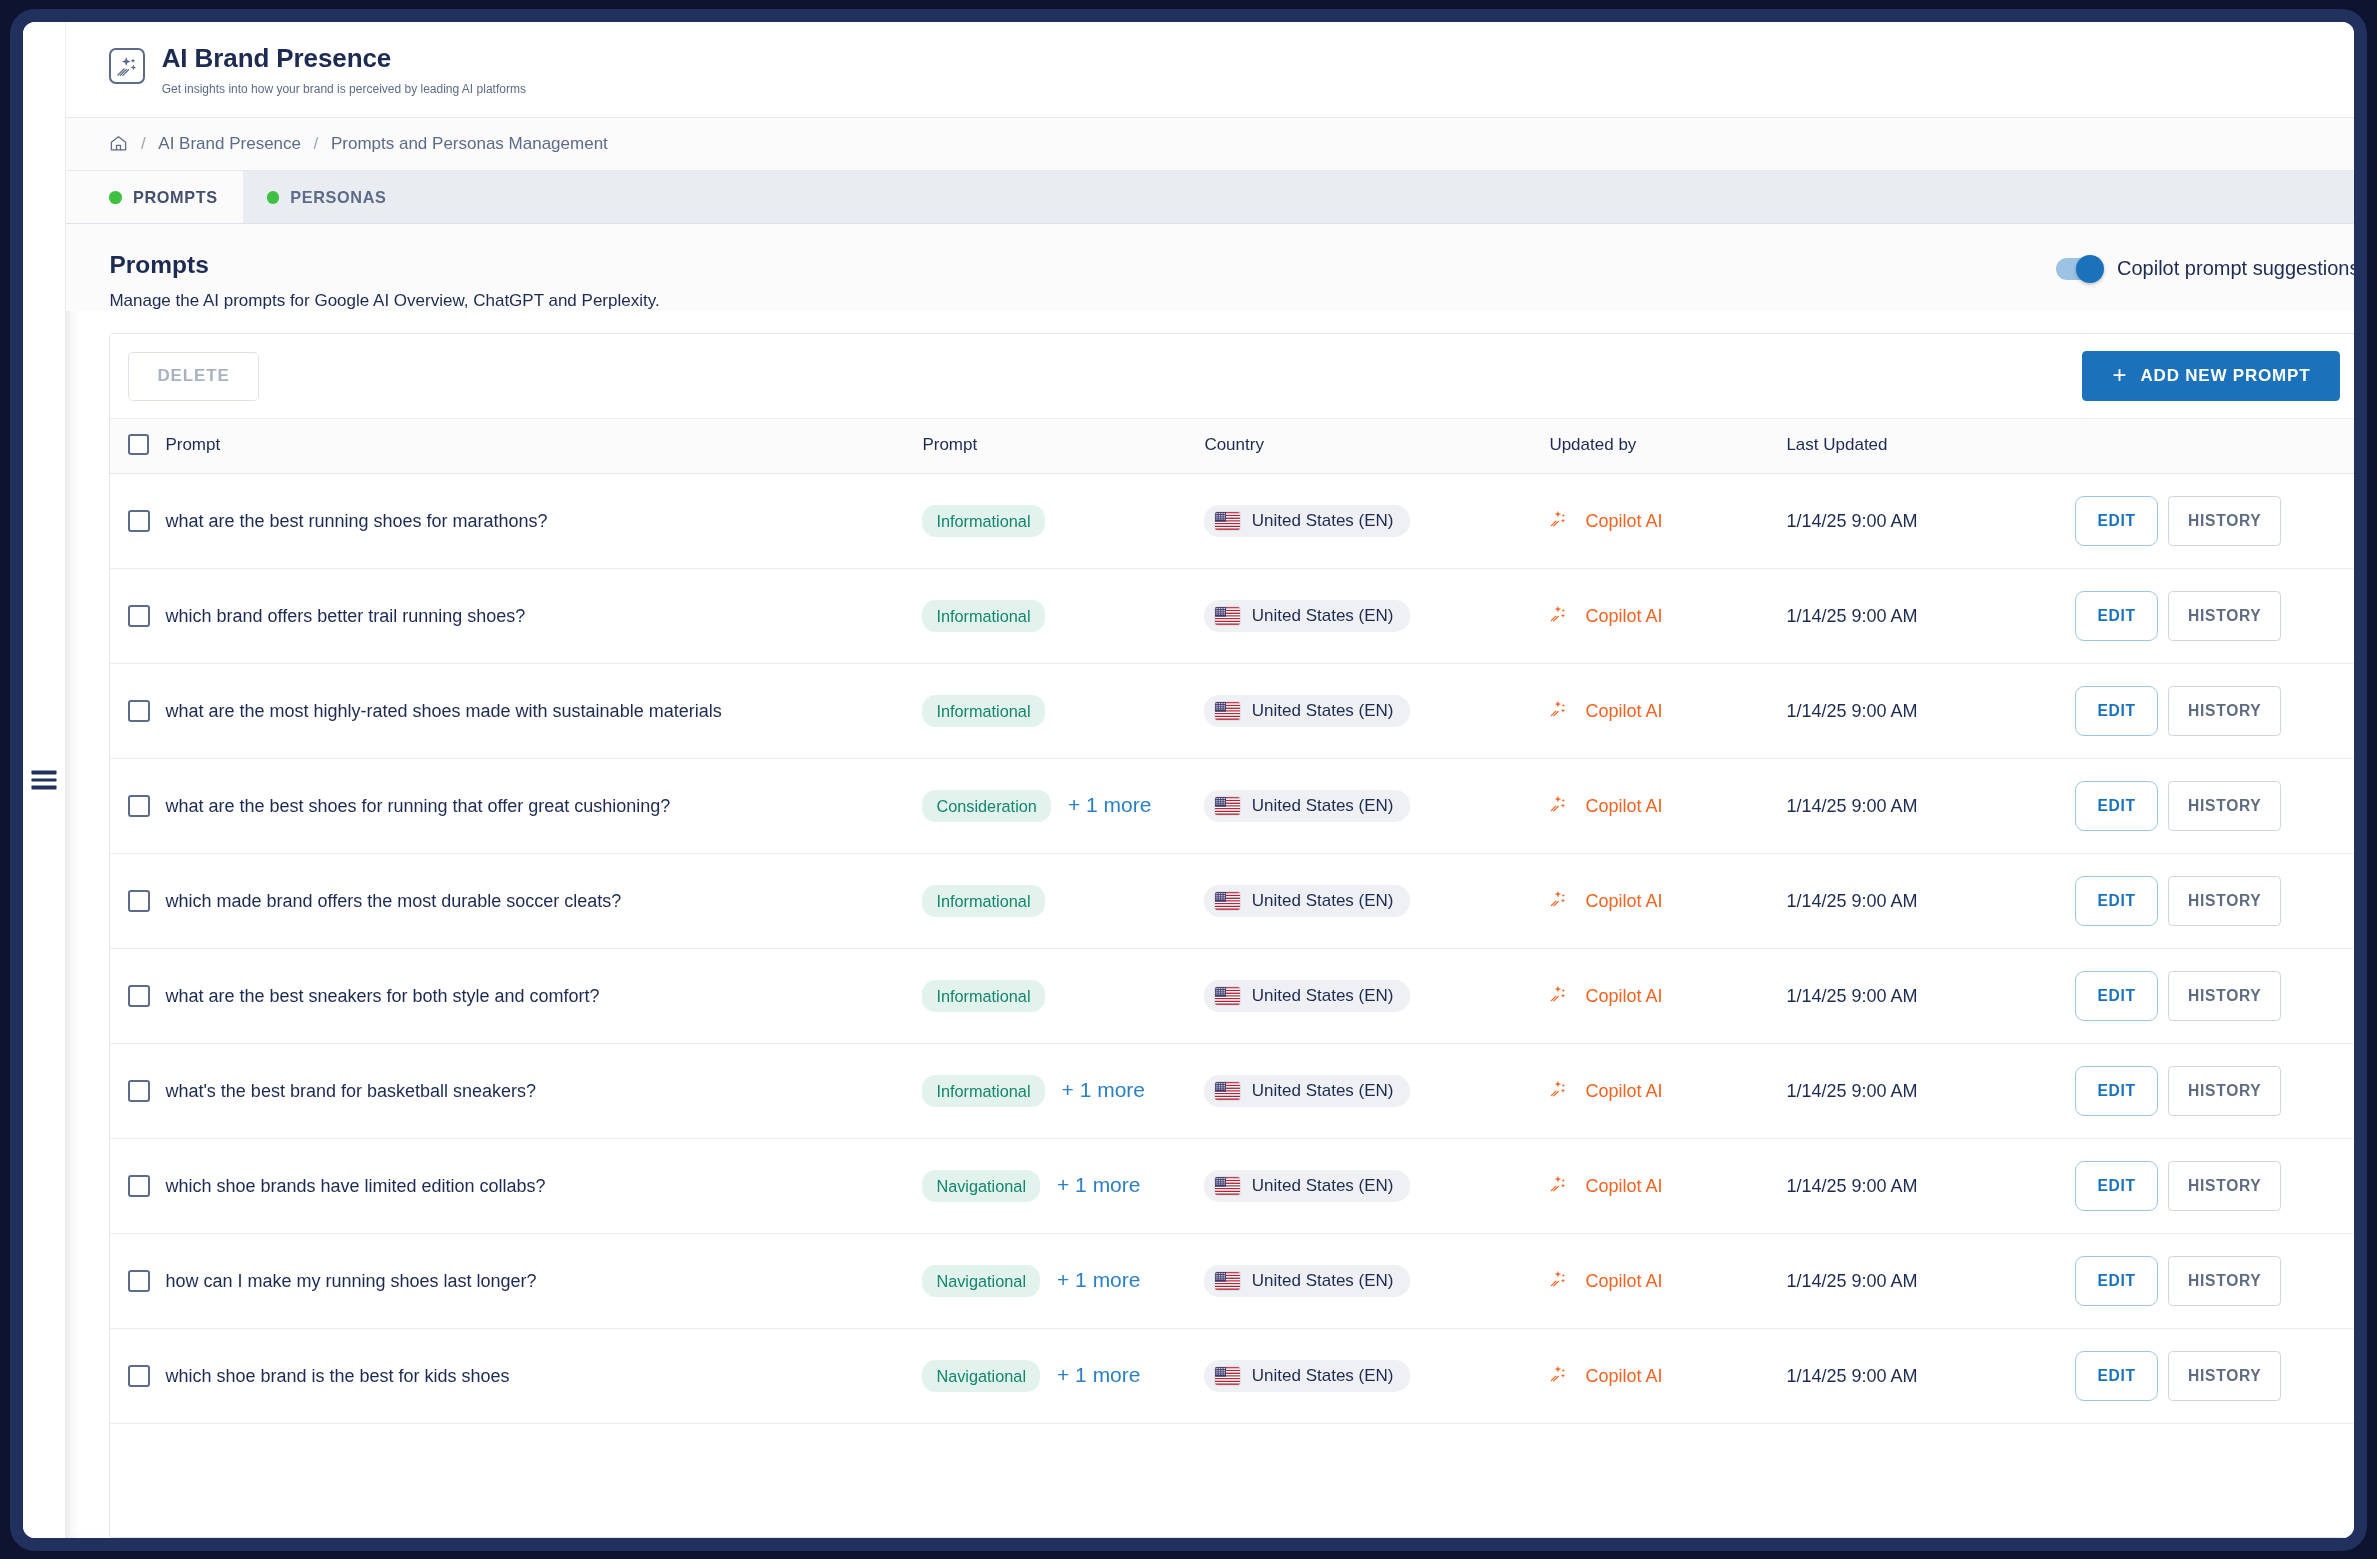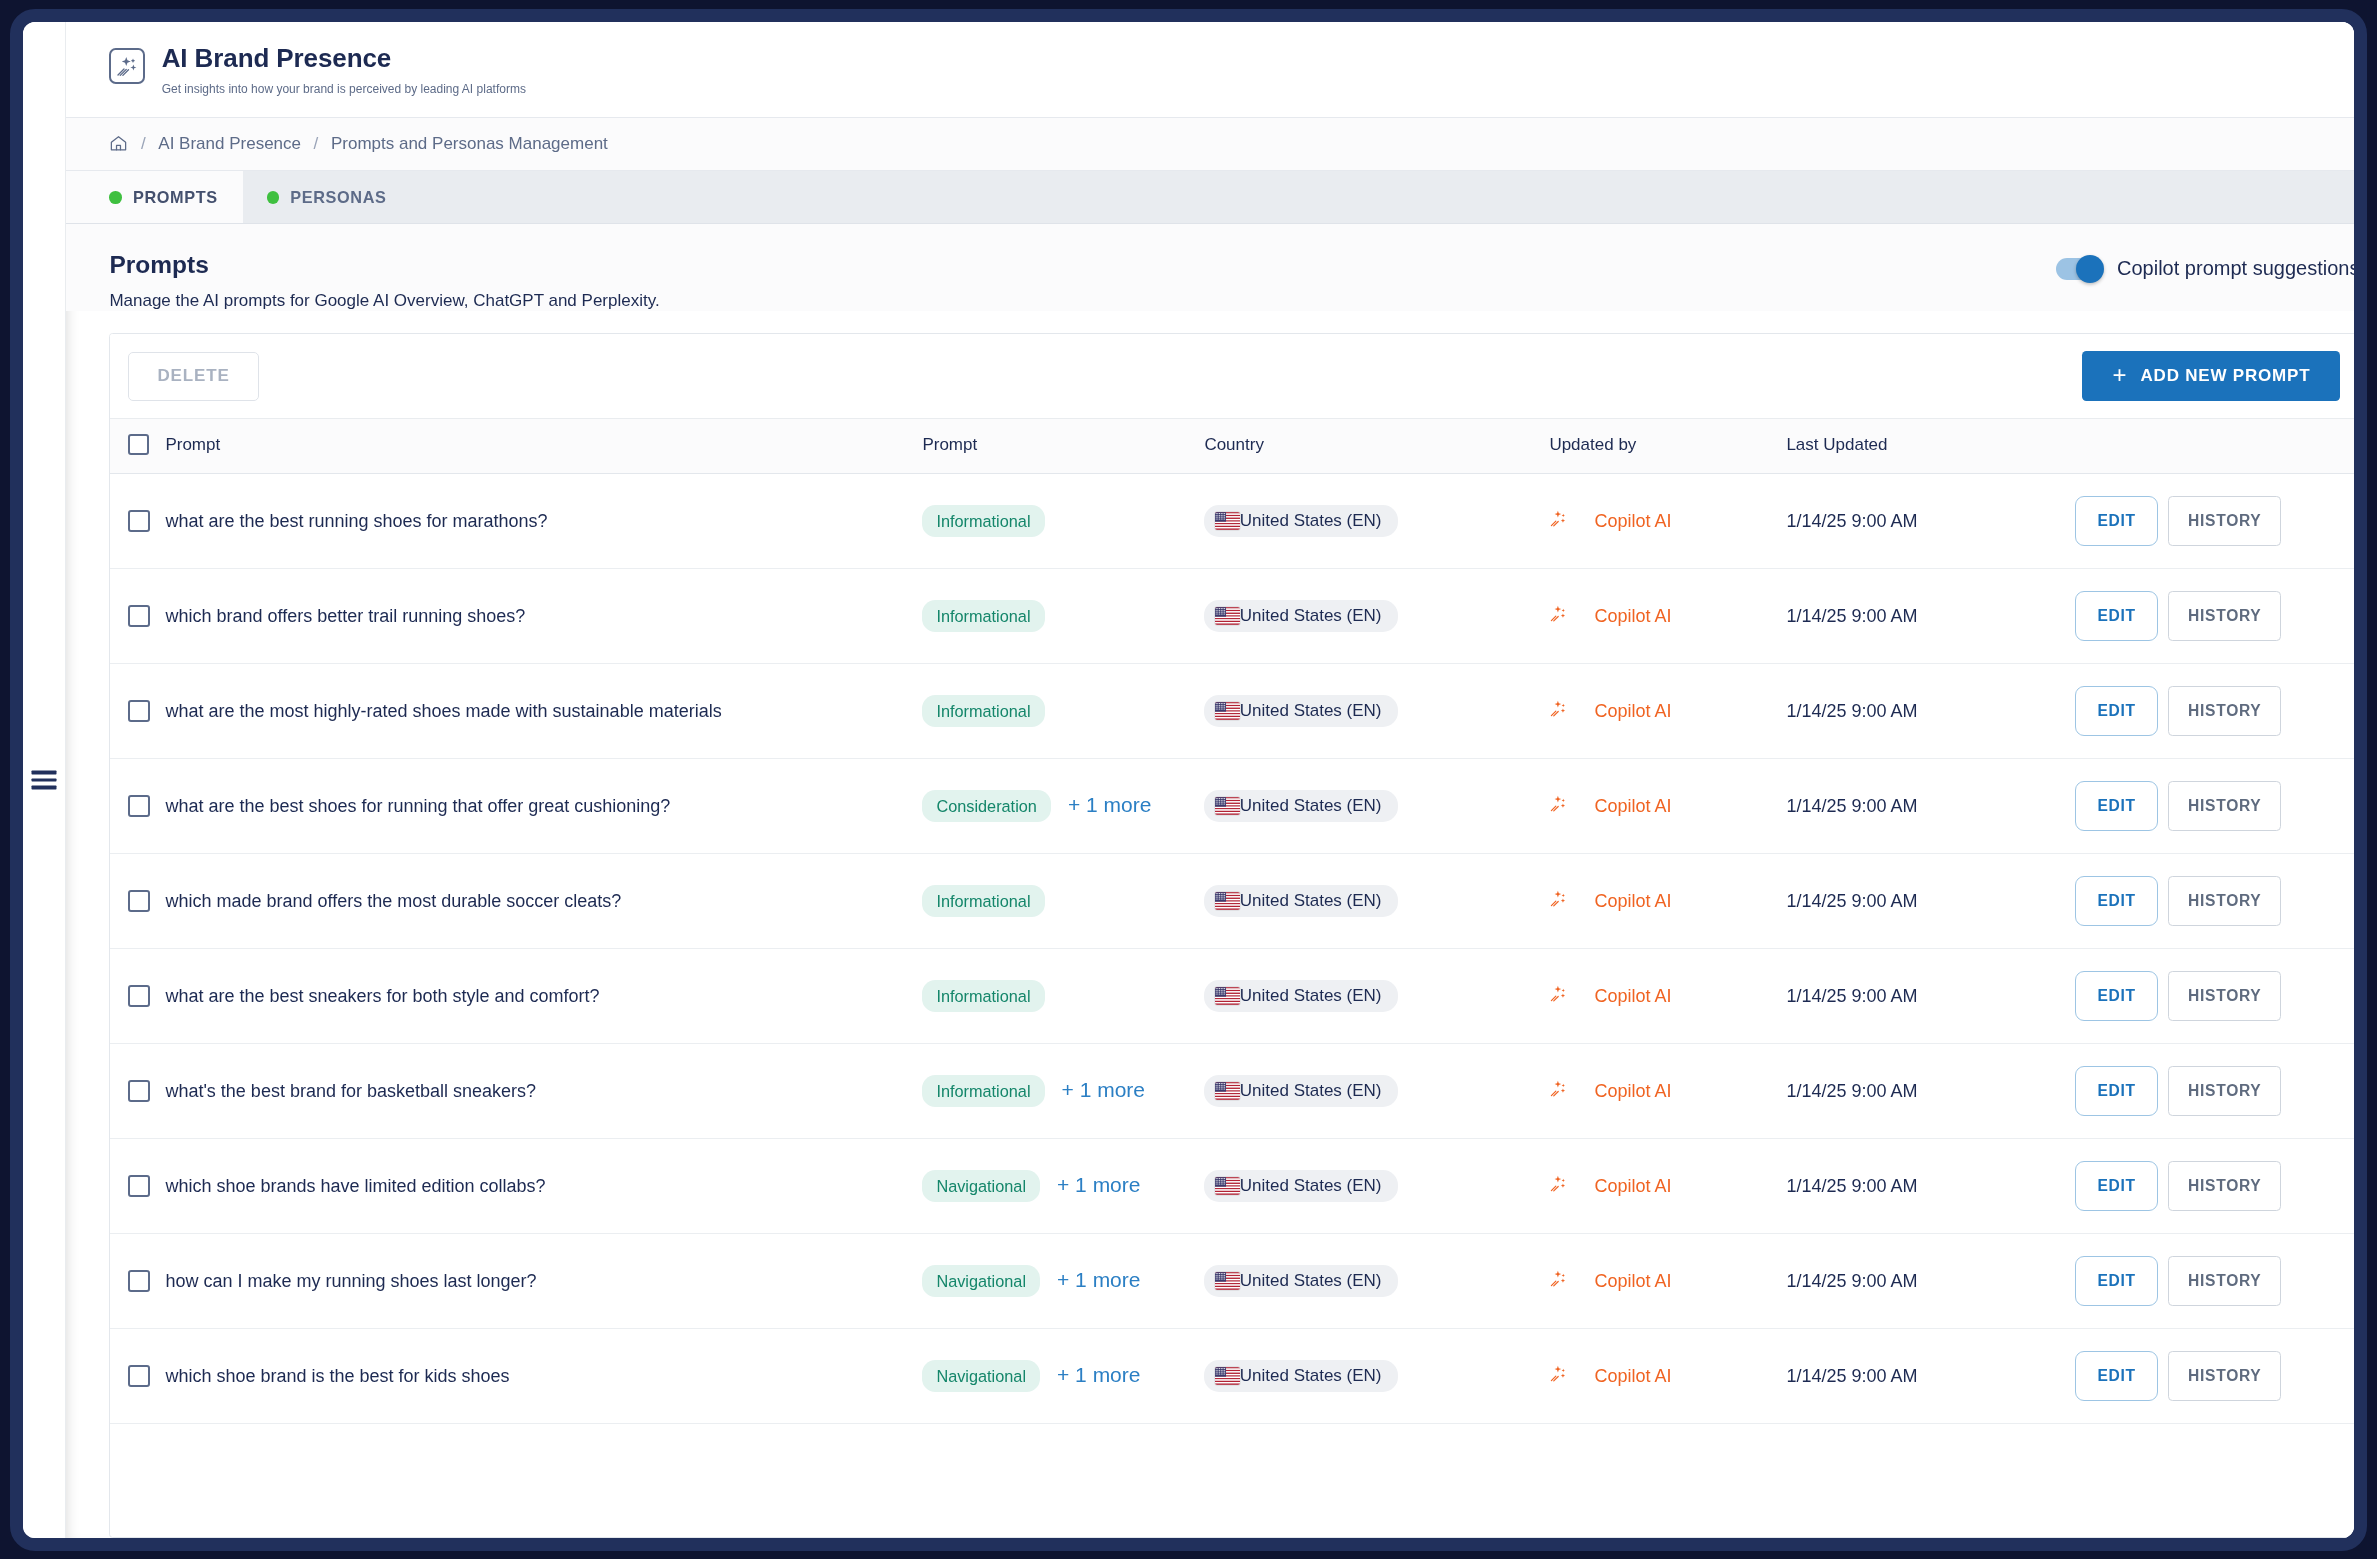--- a/index.html
+++ b/index.html
@@ -236,39 +236,39 @@
   }
   .more {
     color: #2b7fc4;
     font-size: 21px;
     margin-left: 12px;
     cursor: pointer;
     white-space: nowrap;
   }
 
   .country-pill {
-    display: inline-flex; align-items: center; 
+    display: inline-flex; align-items: center; gap: 12px;
     background: #eef0f3;
     border-radius: 15px;
     padding: 6px 16.3px 6px 10.4px;
     font-size: 17px;
     color: #1d2a52;
     white-space: nowrap;
   }
   .flag {
     width: 25px; height: 18px;
     border-radius: 2.2px;
     overflow: hidden;
     flex: 0 0 25px;
     position: relative;
     box-shadow: 0 0 0 0.7px rgba(0,0,0,.08);
   }
 
   .updby {
-    display: inline-flex; align-items: center; gap: 26px;
+    display: inline-flex; align-items: center; gap: 17px;
     color: #f06321;
     font-size: 18px;
     white-space: nowrap;
   }
 
   .actions { display: flex; gap: 10.4px; justify-content: flex-start; padding-right: 16.3px; }
   .btn-edit {
     border: 0.7px solid #9dc5e4;
     background: #fff;
     color: #1b72bb;

